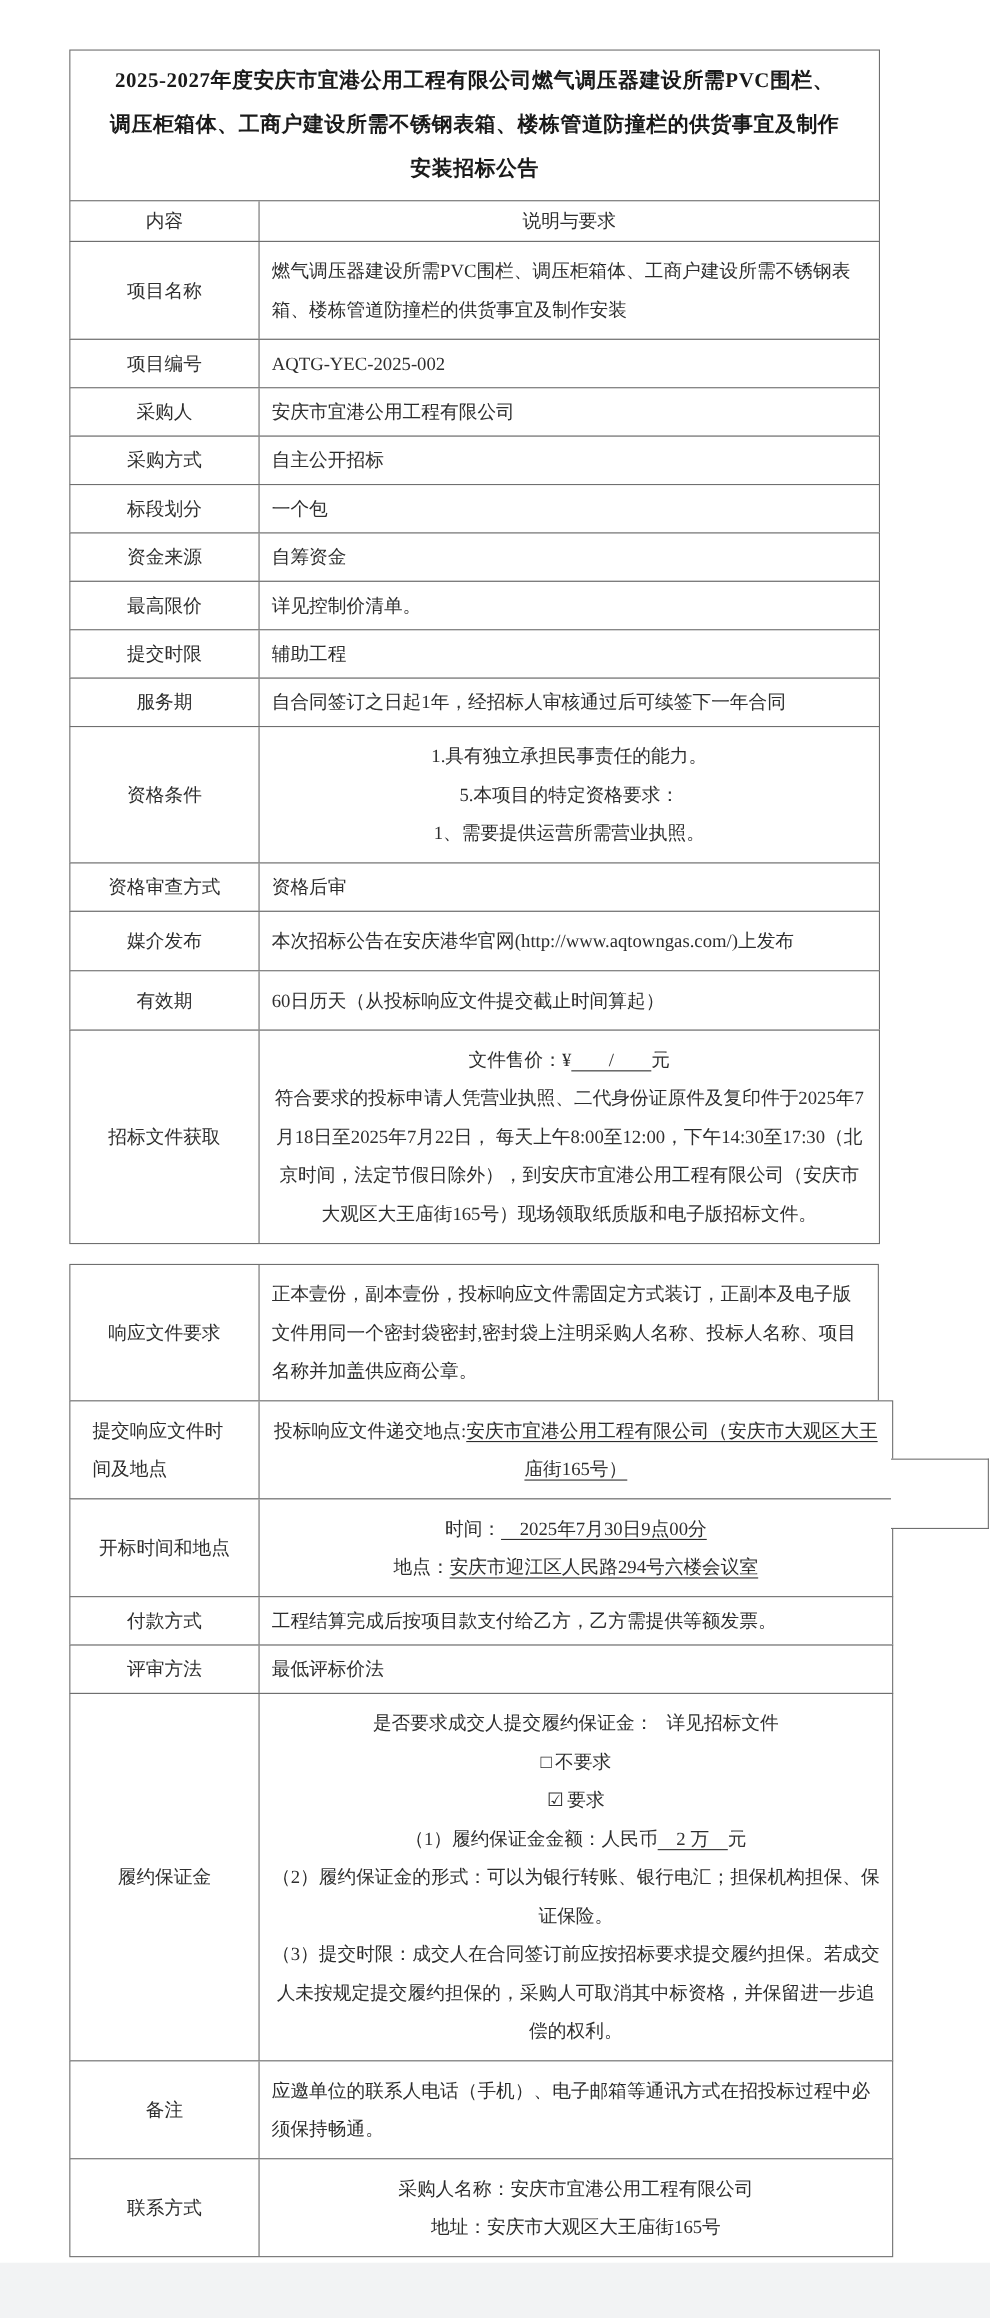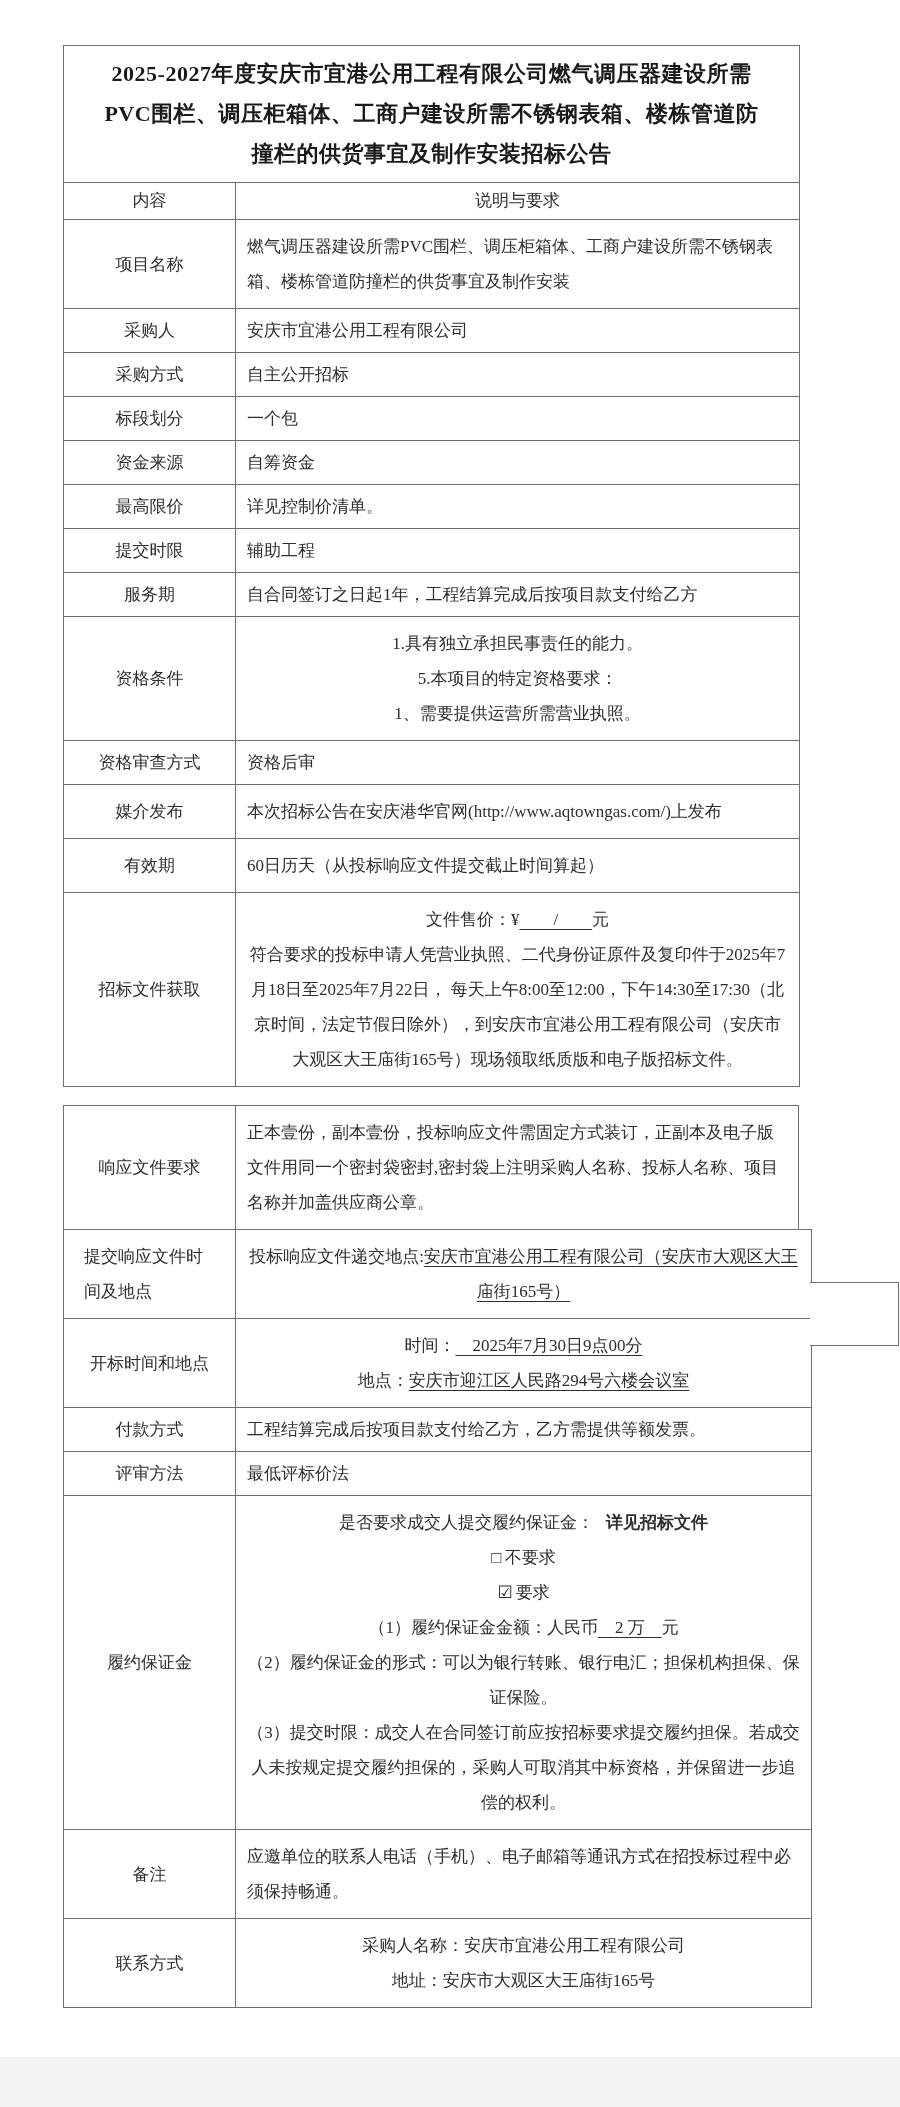--- a/index.html
+++ b/index.html
@@ -19,26 +19,26 @@
     display:flex; align-items:center; justify-content:center;
     padding:2px 20px;
     border-right:1px solid #6f6f6f;
     font-size:17px; line-height:35px;
   }
   .cc { flex:1; padding:4px 11px; font-size:17px; line-height:35px; }
   .cc.mt { padding-top:9px; padding-bottom:9px; }
   .cc.tall { padding-top:9px; padding-bottom:9px; }
   .title-cell {
     width:100%; box-sizing:border-box; text-align:center;
-    font-weight:bold; font-size:22px; line-height:40px;
+    font-weight:bold; font-size:19px; line-height:40px;
     letter-spacing:0.5px; padding:8px 34px; color:#1a1a1a;
   }
   .header-row .cl, .header-row .cc { justify-content:center; text-align:center; line-height:34px; padding-top:1px; padding-bottom:1px; }
   .u { text-decoration:underline; text-underline-offset:4px; }
-  .b { font-weight:bold; }
+  .b { font-weight:normal; }
   .gap-b { margin-left:12px; }
   .cb { margin-right:3px; }
   .narrow { margin-right:13px; }
   .submit-row { position:relative; }
   .bulge {
     position:absolute; right:-88px; top:52px; width:88px; height:62px;
     border:1px solid #6f6f6f; border-left:none; background:#fff;
   }
   .bottom-strip { position:absolute; left:0; right:0; bottom:0; height:50px; background:#f2f3f4; }
   .line { display:block;text-align:center; }
@@ -57,20 +57,24 @@
     <div class="row header-row">
       <div class="cl">内容</div>
       <div class="cc">说明与要求</div>
     </div>
 
     <div class="row">
       <div class="cl">项目名称</div>
       <div class="cc mt">燃气调压器建设所需PVC围栏、调压柜箱体、工商户建设所需不锈钢表箱、楼栋管道防撞栏的供货事宜及制作安装</div>
     </div>
 
+    <div class="row">
+      <div class="cl">项目编号</div>
+      <div class="cc">AQTG-YEC-2025-002</div>
+    </div>
 
     <div class="row">
       <div class="cl">采购人</div>
       <div class="cc">安庆市宜港公用工程有限公司</div>
     </div>
 
     <div class="row">
       <div class="cl">采购方式</div>
       <div class="cc">自主公开招标</div>
     </div>
@@ -90,21 +94,21 @@
       <div class="cc">详见控制价清单。</div>
     </div>
 
     <div class="row">
       <div class="cl">提交时限</div>
       <div class="cc">辅助工程</div>
     </div>
 
     <div class="row">
       <div class="cl">服务期</div>
-      <div class="cc">自合同签订之日起1年，工程结算完成后按项目款支付给乙方</div>
+      <div class="cc">自合同签订之日起1年，经招标人审核通过后可续签下一年合同</div>
     </div>
 
     <div class="row">
       <div class="cl">资格条件</div>
       <div class="cc mt">
         <span class="line">1.具有独立承担民事责任的能力。</span>
         <span class="line">5.本项目的特定资格要求：</span>
         <span class="line">1、需要提供运营所需营业执照。</span>
       </div>
     </div>

